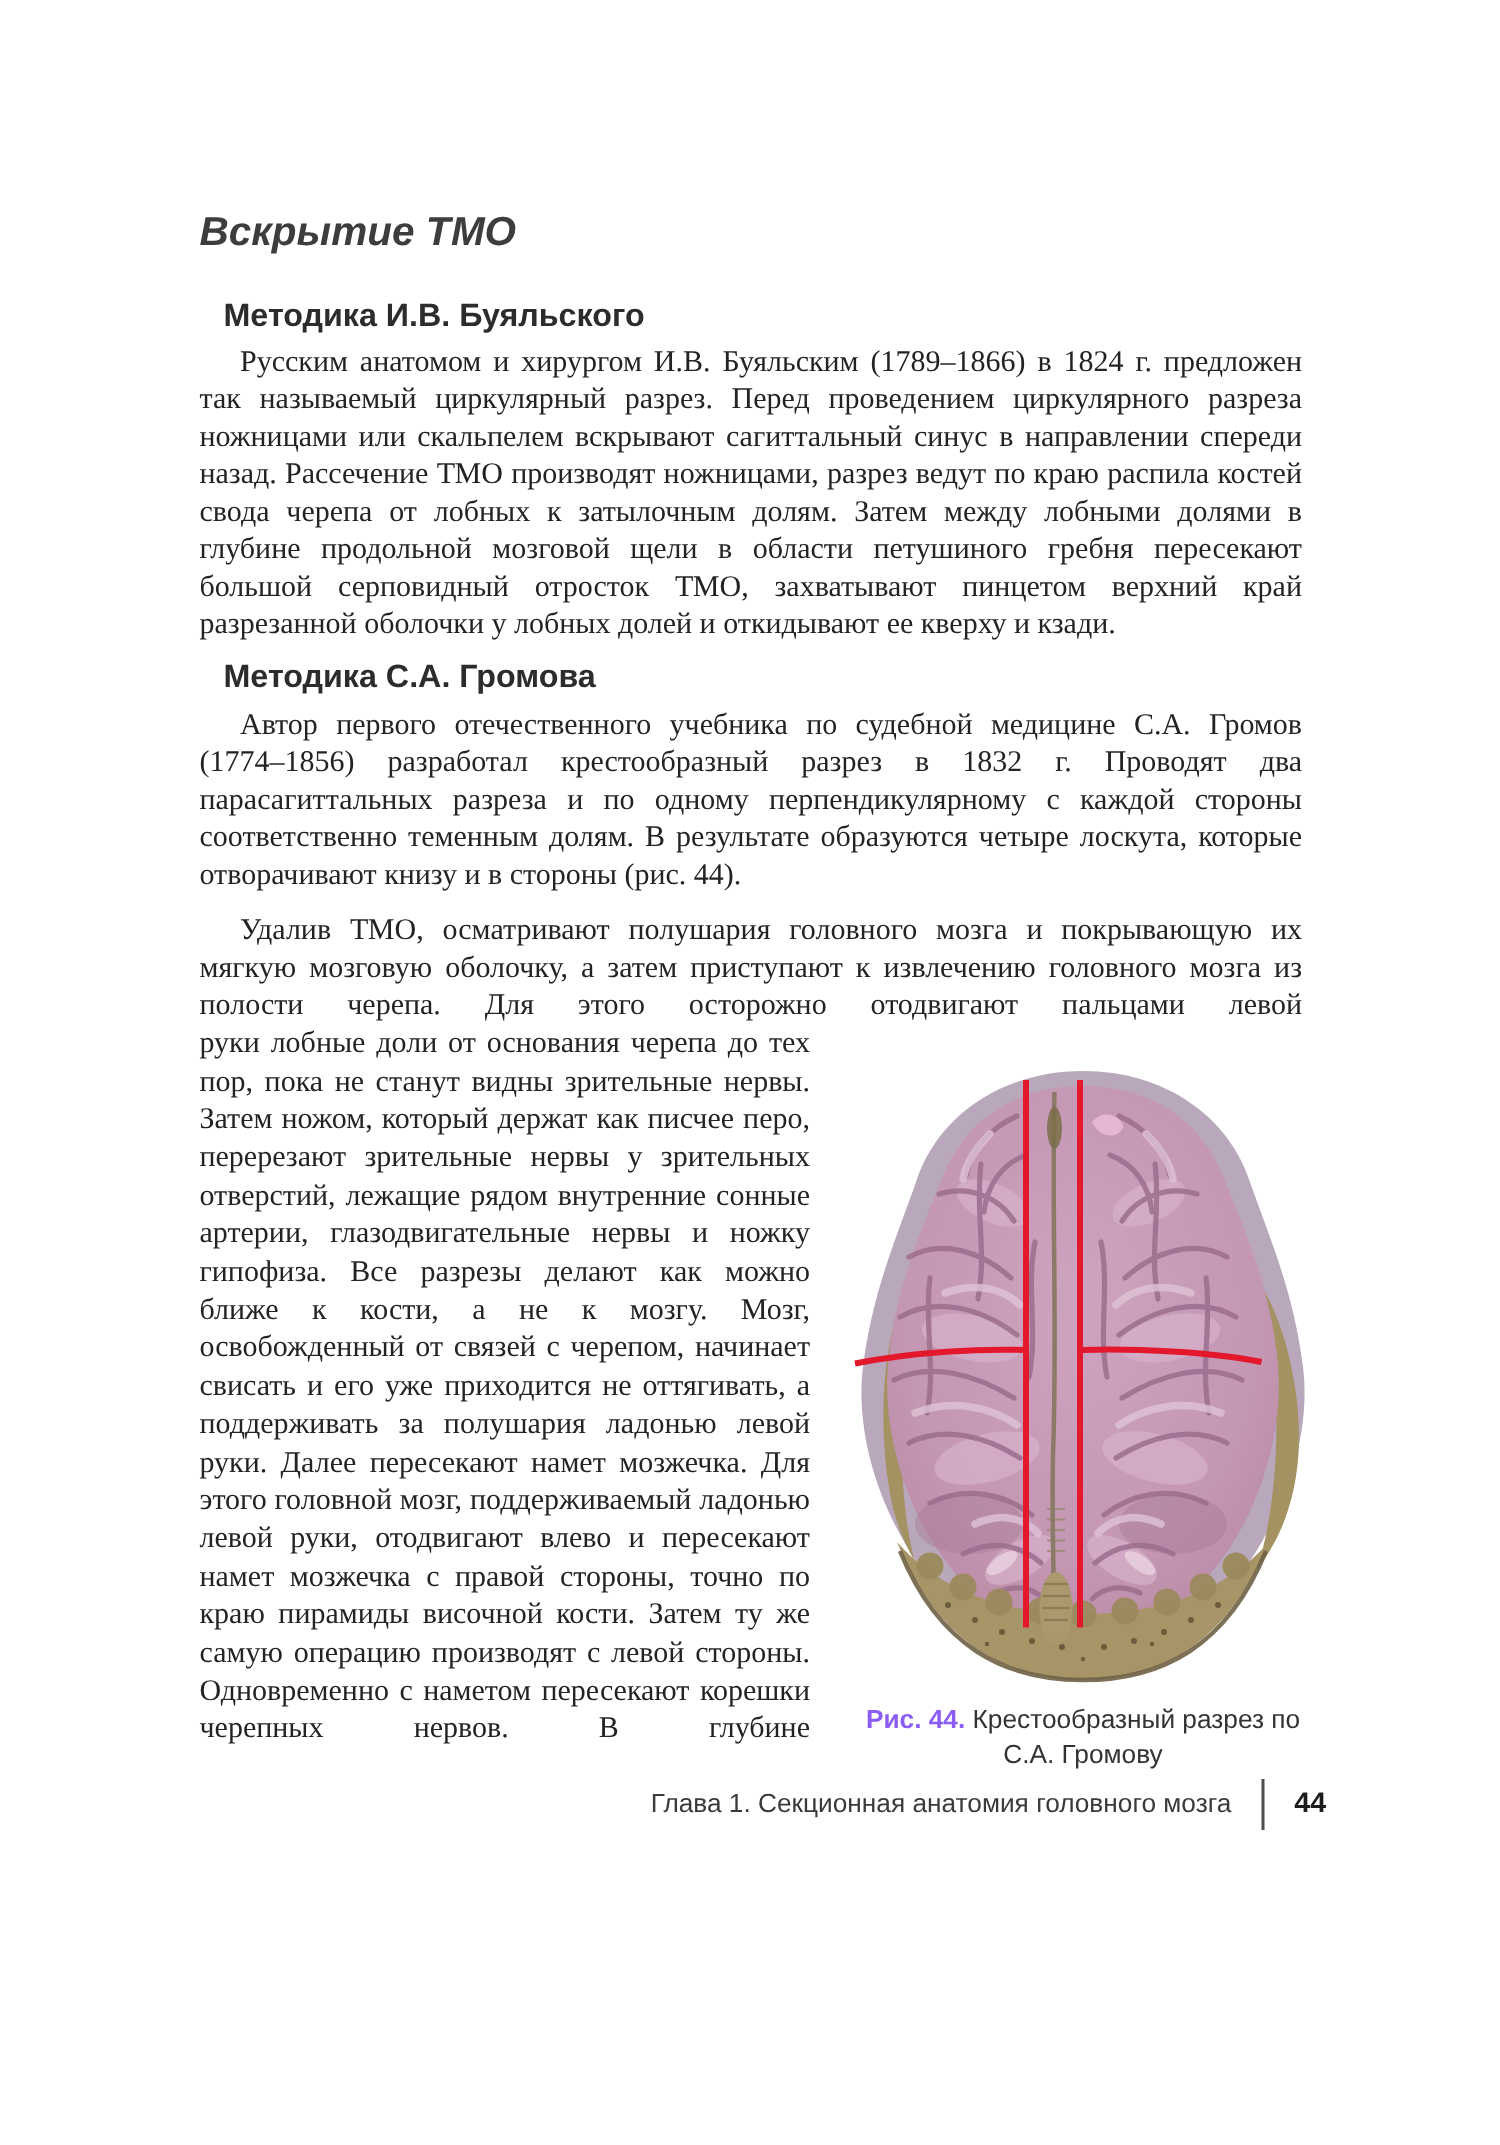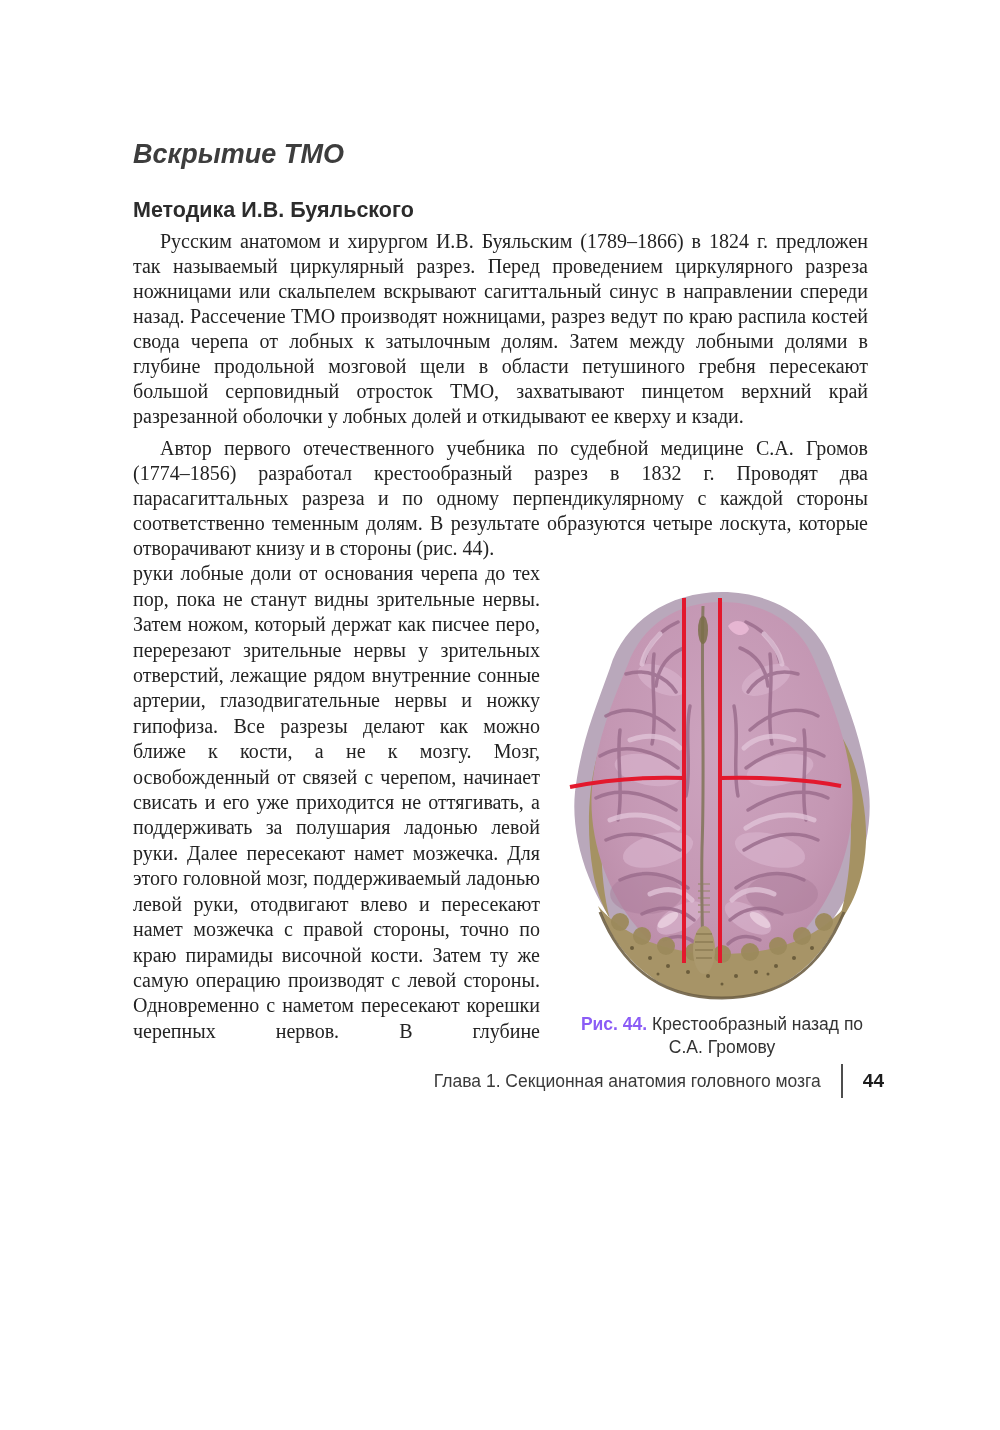--- a/index.html
+++ b/index.html
@@ -10,21 +10,21 @@
     font-family:"Liberation Serif", serif;color:#232323;
   }
   .section-heading{
     font-family:"Liberation Sans", sans-serif;
     font-style:italic;font-weight:600;
     font-size:27px;line-height:1.1;color:#3d3d3d;margin:0;
   }
   .method-heading{
     font-family:"Liberation Sans", sans-serif;
     font-weight:700;font-size:21.5px;line-height:1.15;color:#2c2c2c;
-    margin:28px 0 0 0;
+    margin:28px 0 0 16px;
   }
   .method-heading.second{margin-top:10px;}
   .body-par{
     font-size:20px;line-height:25px;text-align:justify;
     text-indent:27px;margin:7px 0 0 0;hyphens:auto;
   }
   .section-heading.second{margin-top:20px;}
   .intro-par{
     font-size:20px;line-height:25px;text-align:justify;text-align-last:justify;
     text-indent:27px;margin:12px 0 0 0;hyphens:auto;
@@ -56,23 +56,25 @@
 </head>
 <body>
 
 <div class="page">
 
   <h1 class="section-heading">Вскрытие ТМО</h1>
 
   <h2 class="method-heading">Методика И.В. Буяльского</h2>
   <p class="body-par">Русским анатомом и хирургом И.В. Буяльским (1789–1866) в 1824 г. предложен так называемый циркулярный разрез. Перед проведением циркулярного разреза ножницами или скальпелем вскрывают сагиттальный синус в направлении спереди назад. Рассечение ТМО производят ножницами, разрез ведут по краю распила костей свода черепа от лобных к затылочным долям. Затем между лобными долями в глубине продольной мозговой щели в области петушиного гребня пересекают большой серповидный отросток ТМО, захватывают пинцетом верхний край разрезанной оболочки у лобных долей и откидывают ее кверху и кзади.</p>
 
+  <h2 class="method-heading second">Методика С.А. Громова</h2>
   <p class="body-par">Автор первого отечественного учебника по судебной медицине С.А. Громов (1774–1856) разработал крестообразный разрез в 1832 г. Проводят два парасагиттальных разреза и по одному перпендикулярному с каждой стороны соответственно теменным долям. В результате образуются четыре лоскута, которые отворачивают книзу и в стороны (рис. 44).</p>
 
 
+  <p class="intro-par">Удалив ТМО, осматривают полушария головного мозга и покрывающую их мягкую мозговую оболочку, а затем приступают к извлечению головного мозга из полости черепа. Для этого осторожно отодвигают пальцами левой</p>
 
   <section class="extraction-wrap">
 
     <figure class="brain-figure">
       <svg viewBox="0 0 320 412" width="320" height="412" aria-hidden="true">
         <defs>
           <radialGradient id="brainGrad" cx="50%" cy="40%" r="68%">
             <stop offset="0%" stop-color="#cda4bf"></stop>
             <stop offset="65%" stop-color="#c497b3"></stop>
             <stop offset="100%" stop-color="#b788a4"></stop>
@@ -211,21 +213,21 @@
         <g stroke="var(--incision-line)" stroke-width="4" fill="none">
           <line x1="122" y1="10" x2="122" y2="375"></line>
           <line x1="158" y1="10" x2="158" y2="375"></line>
           <path d="M8,199 C48,191 92,189 122,190"></path>
           <path d="M159,190 C196,189 244,191 279,198"></path>
         </g>
       </svg>
 
       <figcaption class="figure-caption">
         <span class="cap-label">Рис. 44.</span>
-        <span>Крестообразный назад по С.А. Громову</span>
+        <span>Крестообразный разрез по С.А. Громову</span>
       </figcaption>
     </figure>
 
     <p class="wrap-par">руки лобные доли от основания черепа до тех пор, пока не станут видны зрительные нервы. Затем ножом, который держат как писчее перо, перерезают зрительные нервы у зрительных отверстий, лежащие рядом внутренние сонные артерии, глазодвигательные нервы и ножку гипофиза. Все разрезы делают как можно ближе к кости, а не к мозгу. Мозг, освобожденный от связей с черепом, начинает свисать и его уже приходится не оттягивать, а поддерживать за полушария ладонью левой руки. Далее пересекают намет мозжечка. Для этого головной мозг, поддерживаемый ладонью левой руки, отодвигают влево и пересекают намет мозжечка с правой стороны, точно по краю пирамиды височной кости. Затем ту же самую операцию производят с левой стороны. Одновременно с наметом пересекают корешки черепных нервов. В глубине</p>
   </section>
 
   <footer class="page-footer">
     <span>Глава 1. Секционная анатомия головного мозга</span>
     <span class="footer-rule"></span>
     <span class="footer-page">44</span>

